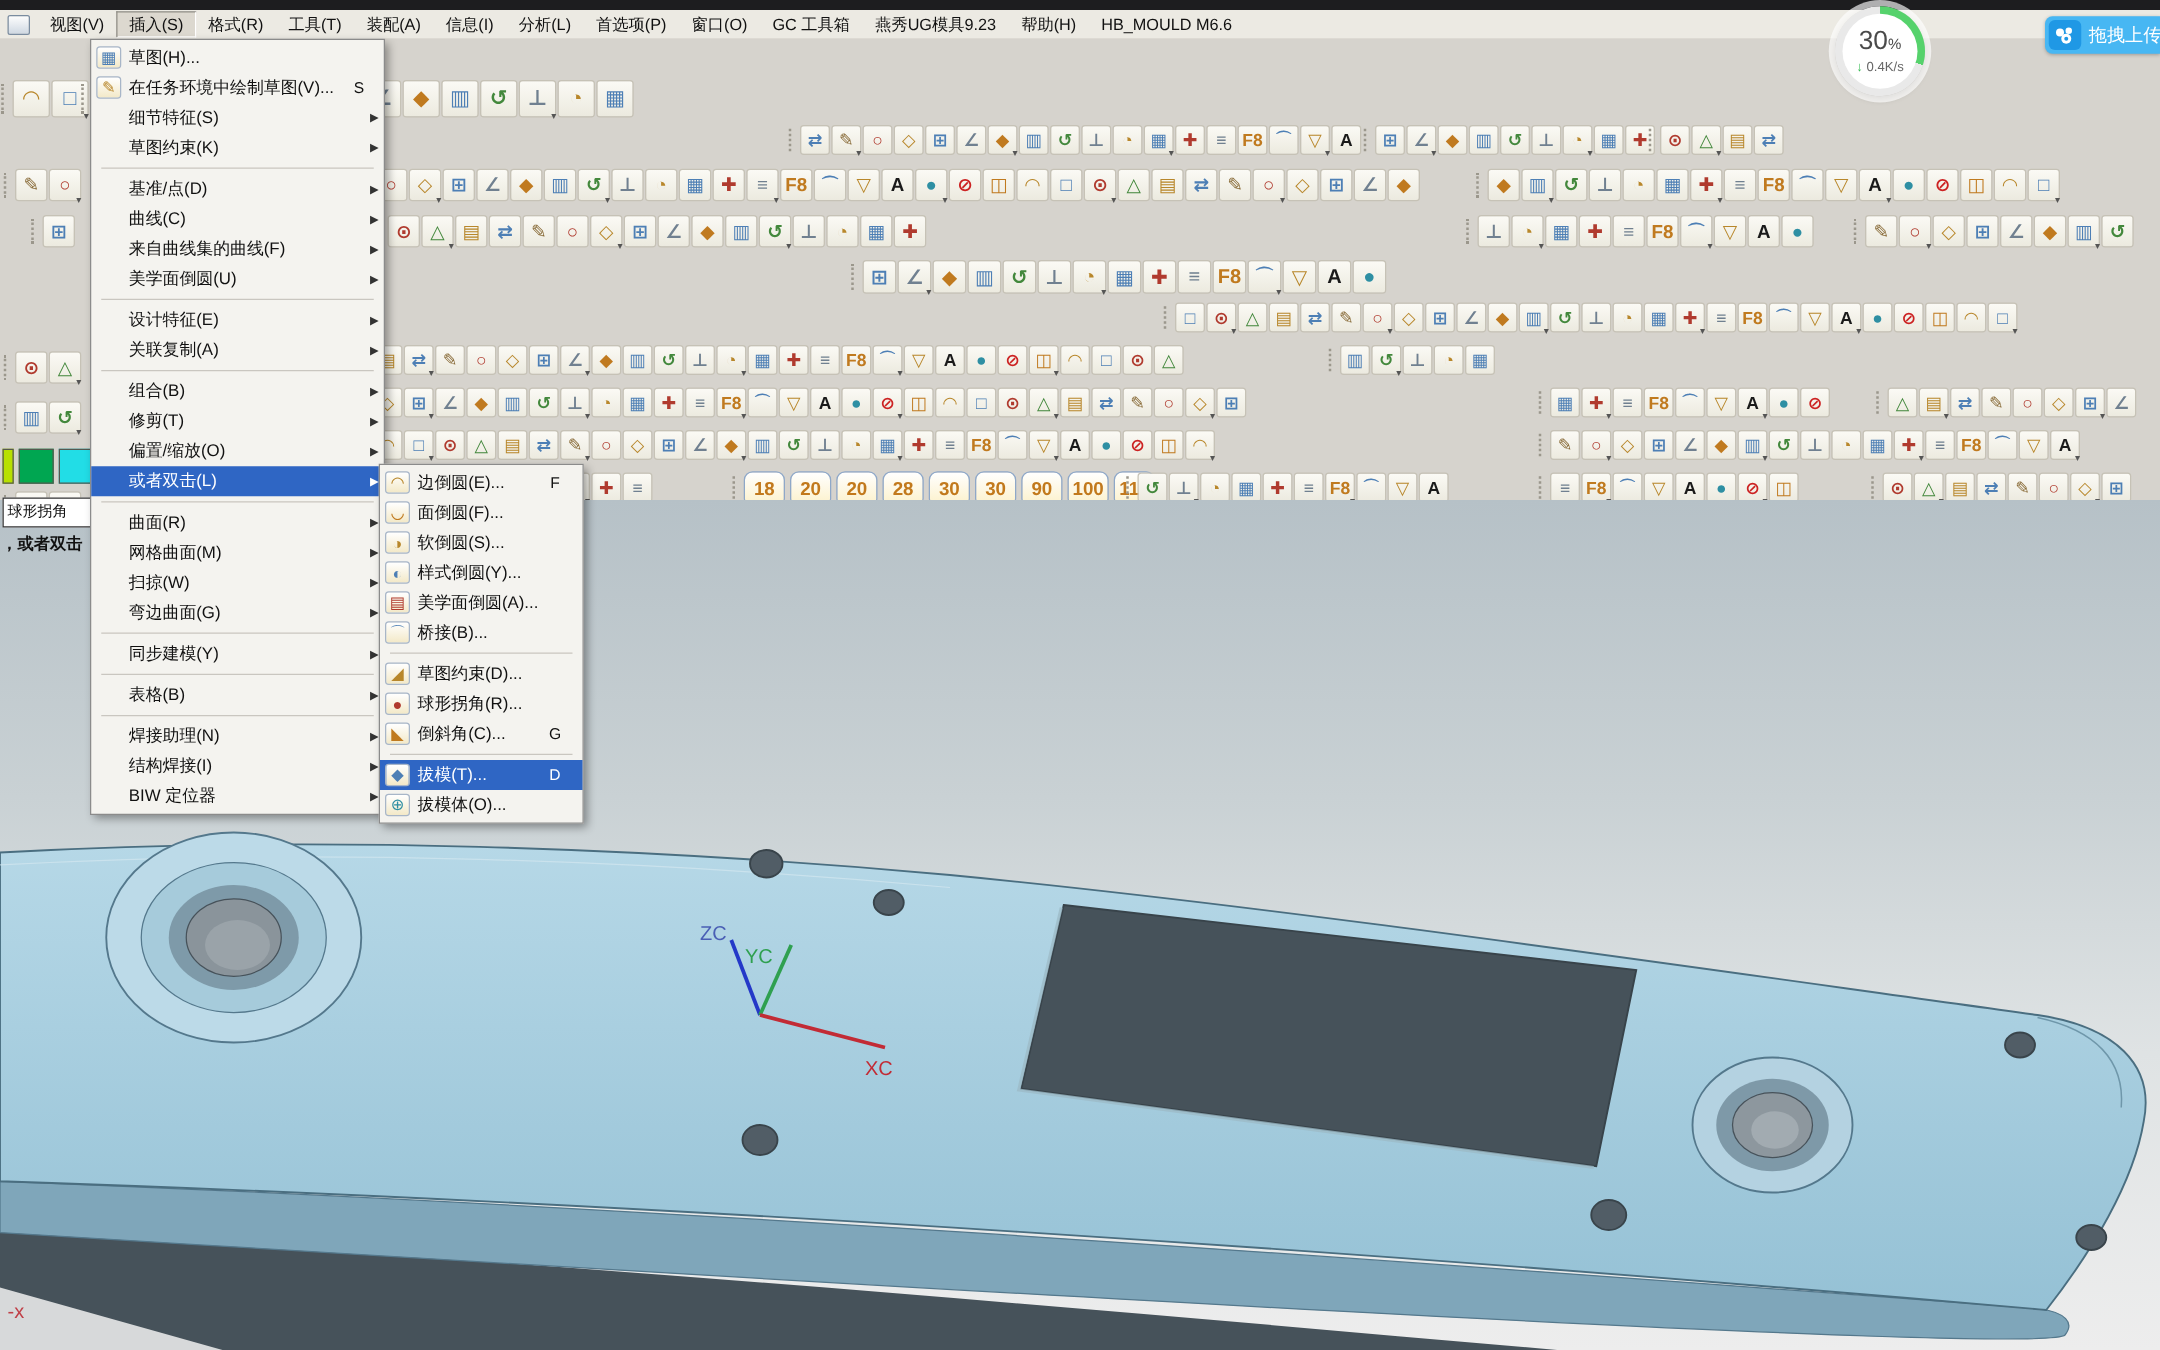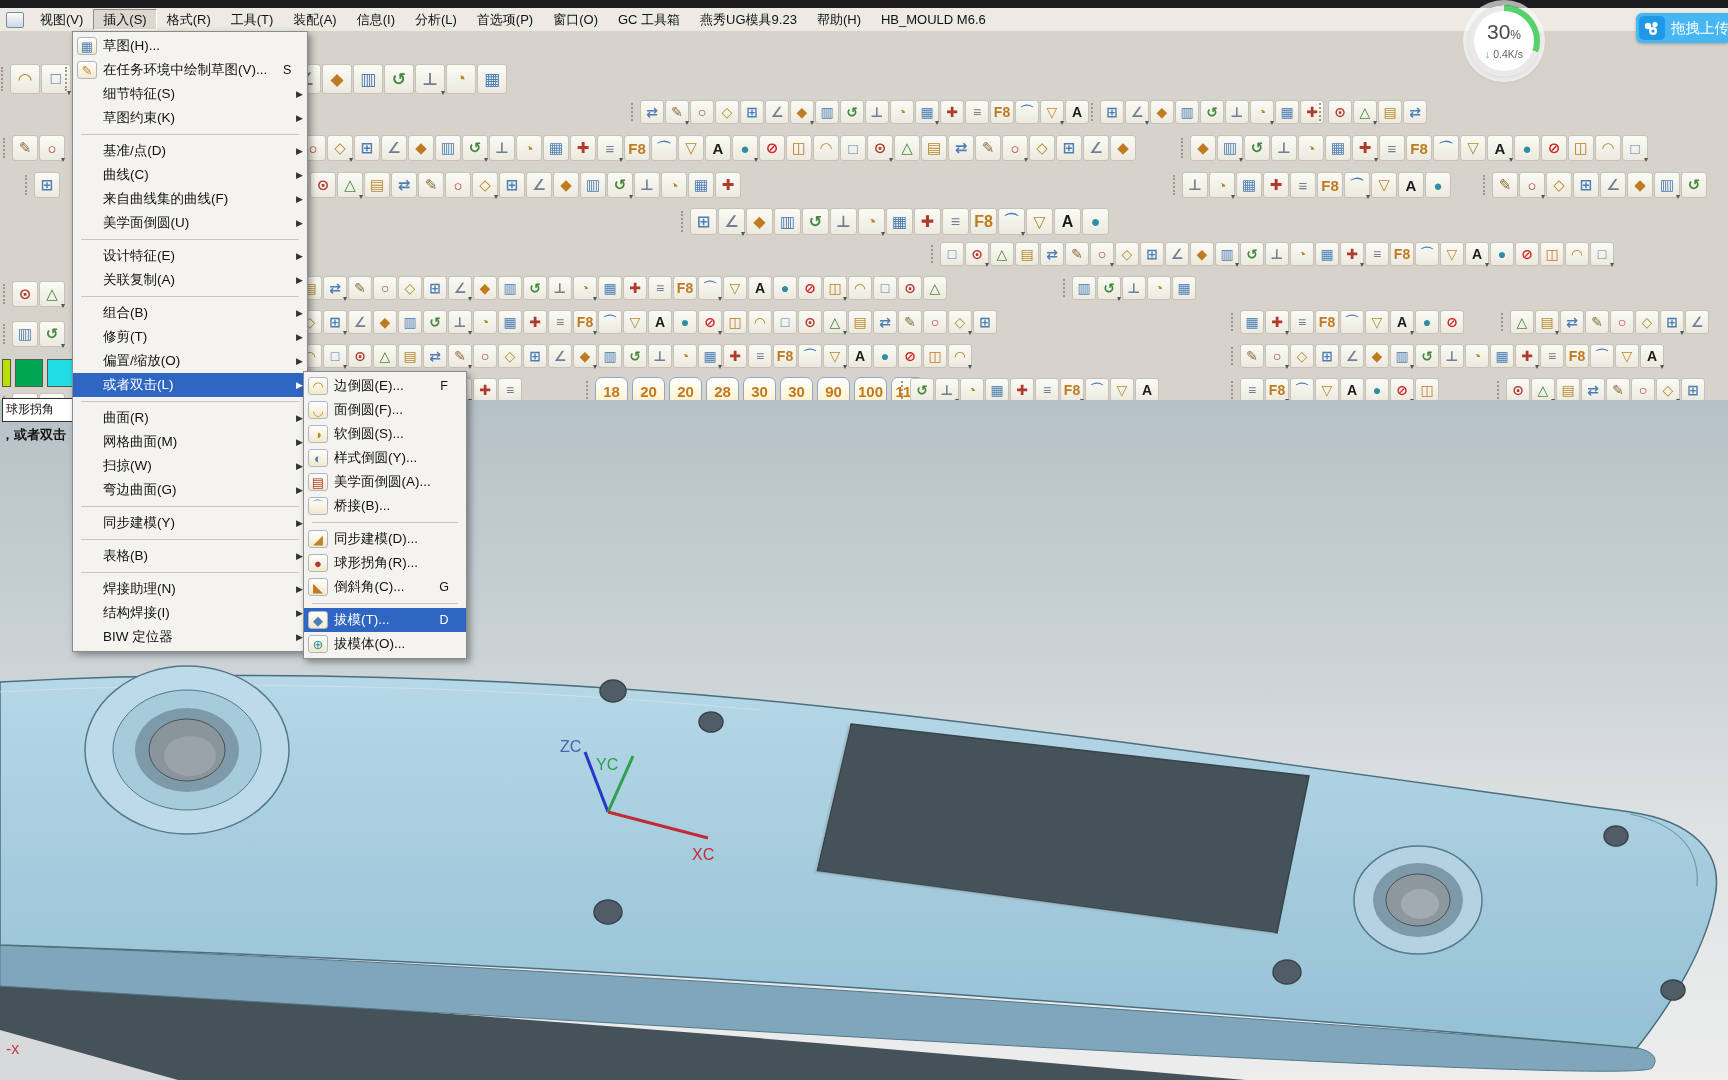--- a/index.html
+++ b/index.html
@@ -743,21 +743,21 @@
       <span class="mi-shortcut"></span>
     </div>
     <div class="menu-item">
       <span class="mi-icon chip" style="color: rgb(77, 127, 181);">⌒</span>
       <span class="mi-label">桥接(B)...</span>
       <span class="mi-shortcut"></span>
     </div>
     <div class="menu-sep"></div>
     <div class="menu-item">
       <span class="mi-icon chip" style="color: rgb(184, 135, 43);">◢</span>
-      <span class="mi-label">同步建模(D)...</span>
+      <span class="mi-label">草图约束(D)...</span>
       <span class="mi-shortcut"></span>
     </div>
     <div class="menu-item">
       <span class="mi-icon chip" style="color: rgb(176, 58, 46);">●</span>
       <span class="mi-label">球形拐角(R)...</span>
       <span class="mi-shortcut"></span>
     </div>
     <div class="menu-item">
       <span class="mi-icon chip" style="color: rgb(192, 122, 31);">◣</span>
       <span class="mi-label">倒斜角(C)...</span>

